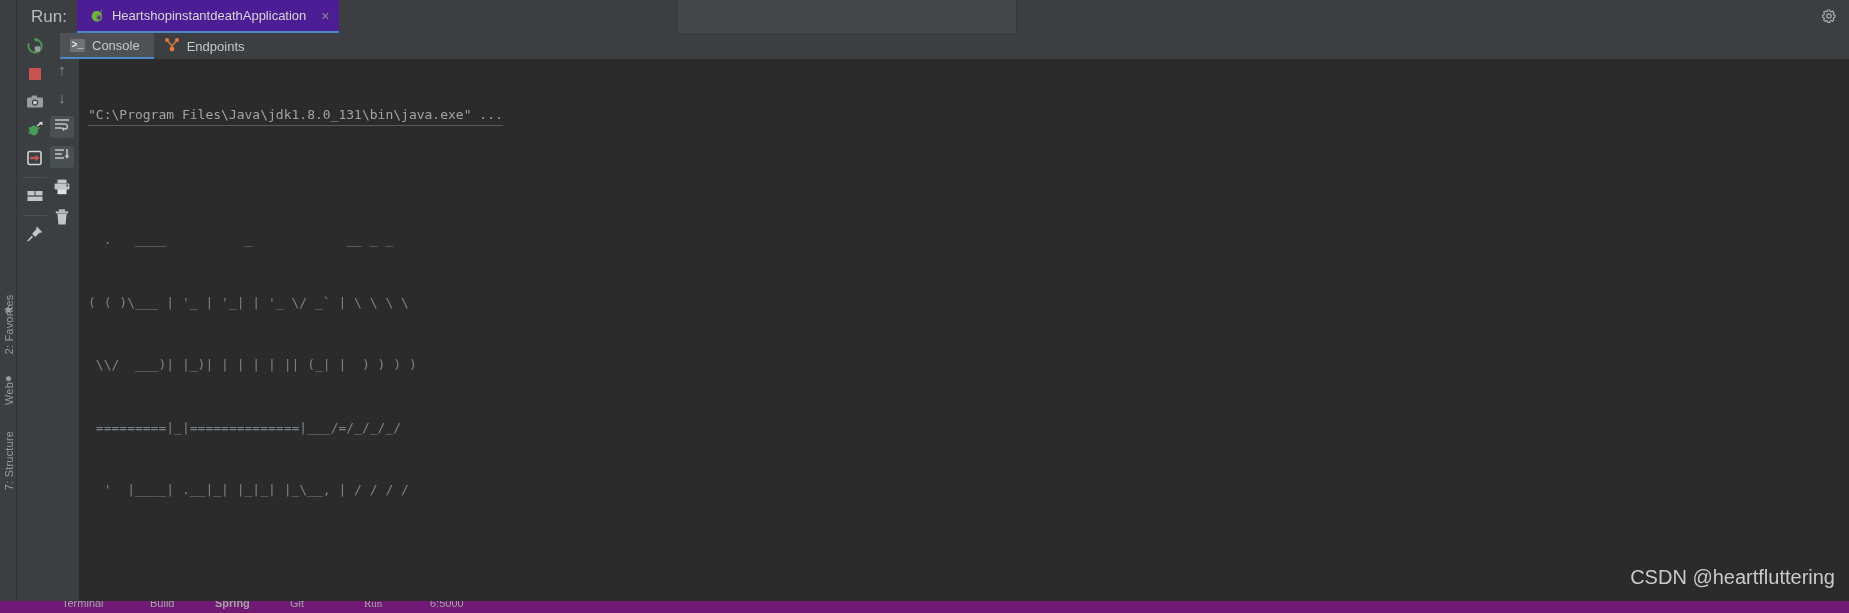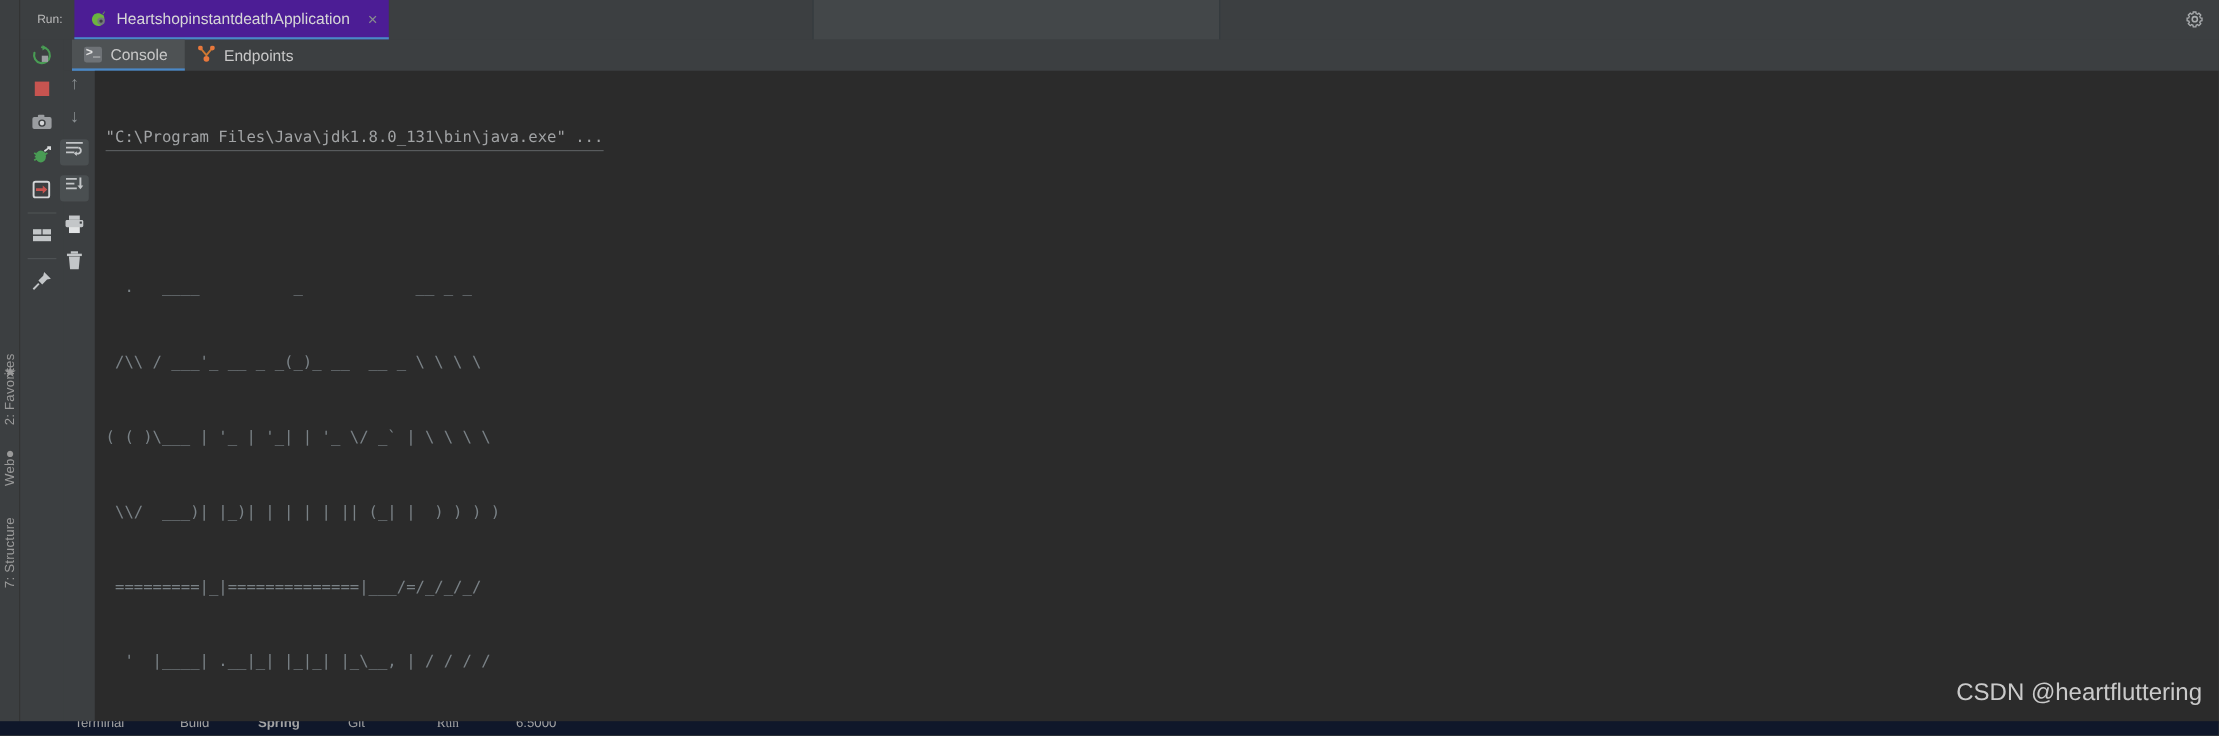--- a/index.html
+++ b/index.html
@@ -29,21 +29,21 @@
     position: absolute; left: 2px; width: 13px; height: 13px;
     color: #9a9a9a; font-size: 12px; line-height: 13px; text-align: center;
   }
 
   
   .runheader {
     position: absolute; left: 17px; top: 0; right: 0; height: 33px;
     background: #3c3f41; display: flex; align-items: center;
   }
   .run-label {
-    font-size: 10px; color: #bbbbbb; padding: 0 10px 0 14px; white-space: nowrap;
+    font-size: 17px; color: #bbbbbb; padding: 0 10px 0 14px; white-space: nowrap;
   }
   .run-tab {
     position: relative; display: flex; align-items: center; gap: 7px;
     height: 33px; padding: 0 9px 0 12px;
     background: #4c1d95;
     border-bottom: 2px solid #4a88c7;
     font-size: 13px; color: #d7d7d7; white-space: nowrap;
   }
   .run-tab .tabclose {
     font-size: 14px; color: #888d8f; margin-left: 8px; line-height: 1;
@@ -114,21 +114,21 @@
 
   
   .watermark {
     position: absolute; right: 14px; bottom: 24px;
     font-size: 20px; color: #d8d8d8; opacity: .92; white-space: nowrap;
   }
 
   
   .statusbar {
     position: absolute; left: 0; bottom: 0; right: 0; height: 12px;
-    background: #0f172a; overflow: hidden;
+    background: #701a75; overflow: hidden;
   }
   .statusbar .item {
     position: absolute; top: -4px; font-size: 11px; color: #a3a3a3; white-space: nowrap;
     display: flex; align-items: center; gap: 4px;
   }
 </style>
 </head>
 <body>
 
 <div class="app">
@@ -265,21 +265,20 @@
         <rect x="2.8" y="3.4" width="12.4" height="2" fill="#c3c6c8"></rect>
         <path d="M4.4 5.8 L5.4 16.4 H12.6 L13.6 5.8 Z" fill="#c3c6c8"></path>
       </svg>
     </div>
   </div>
 
   <div class="console">
     <div><span class="cmdline">"C:\Program Files\Java\jdk1.8.0_131\bin\java.exe" ...</span></div>
     <div style="height:20.8px;">&nbsp;</div>
     <div class="banner">  .   ____          _            __ _ _</div>
-    <div class="banner"> /\\ / ___'_ __ _ _(_)_ __  __ _ \ \ \ \</div>
     <div class="banner">( ( )\___ | '_ | '_| | '_ \/ _` | \ \ \ \</div>
     <div class="banner"> \\/  ___)| |_)| | | | | || (_| |  ) ) ) )</div>
     <div class="banner"> =========|_|==============|___/=/_/_/_/</div>
     <div class="banner">  '  |____| .__|_| |_|_| |_\__, | / / / /</div>
     
     
     
     
   </div>
 

